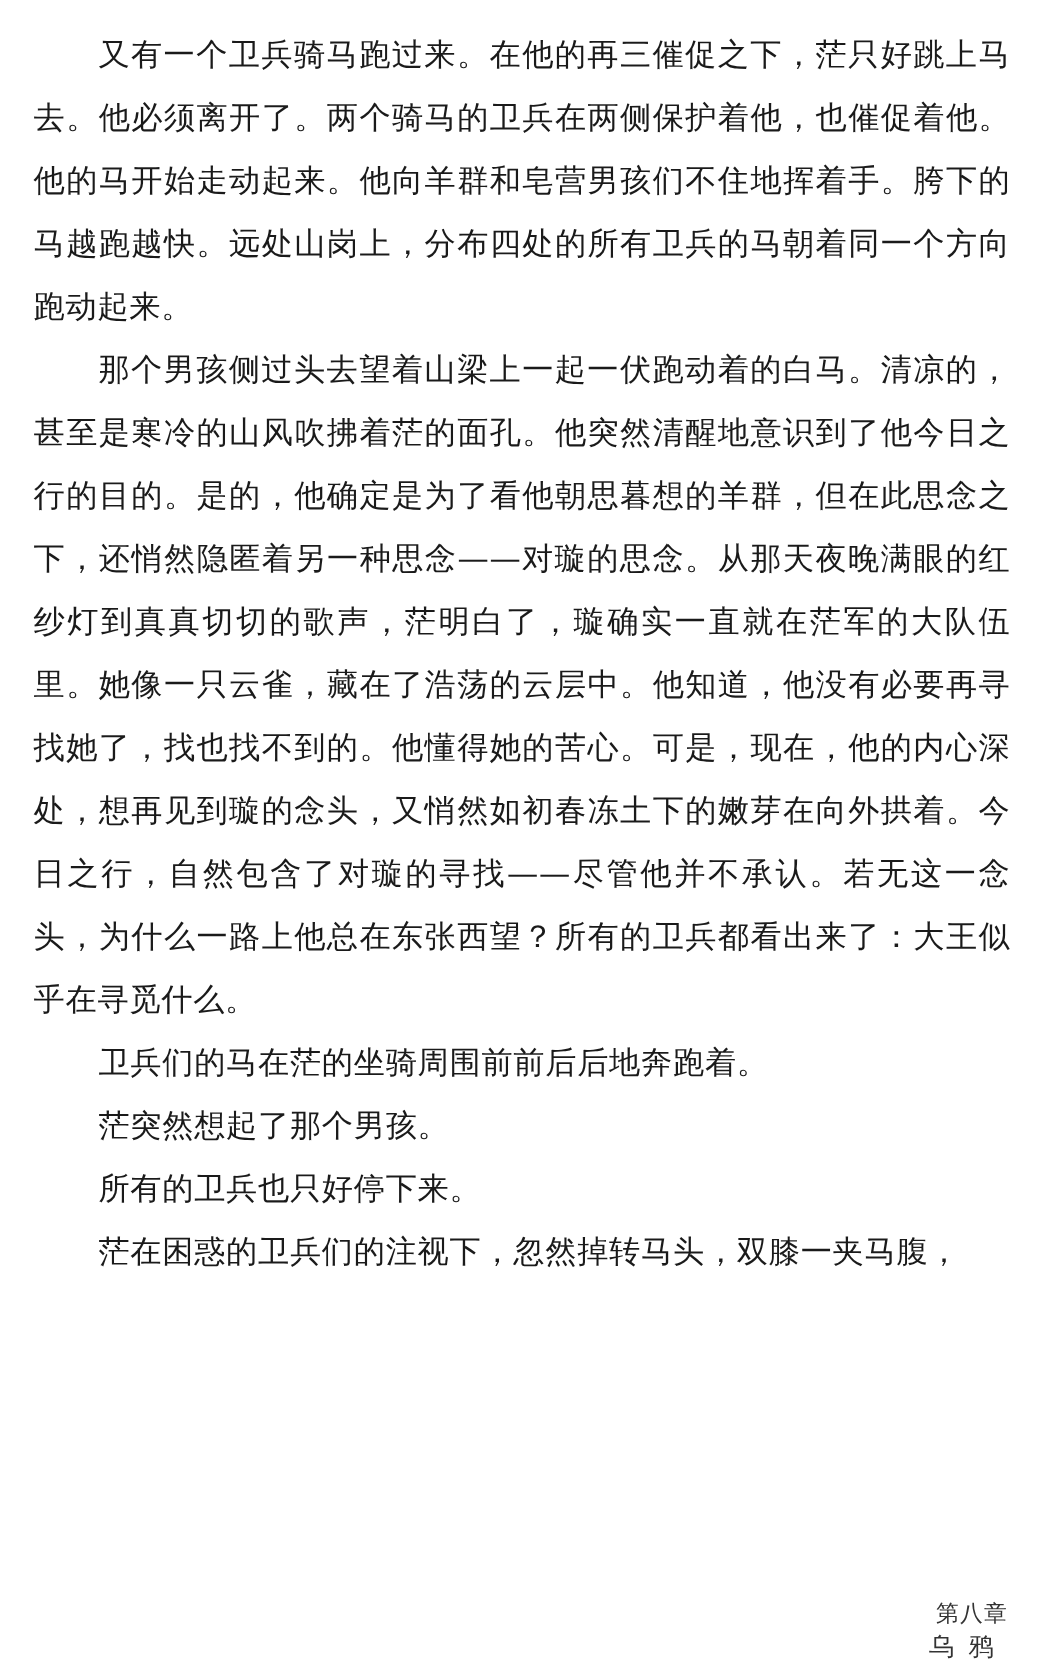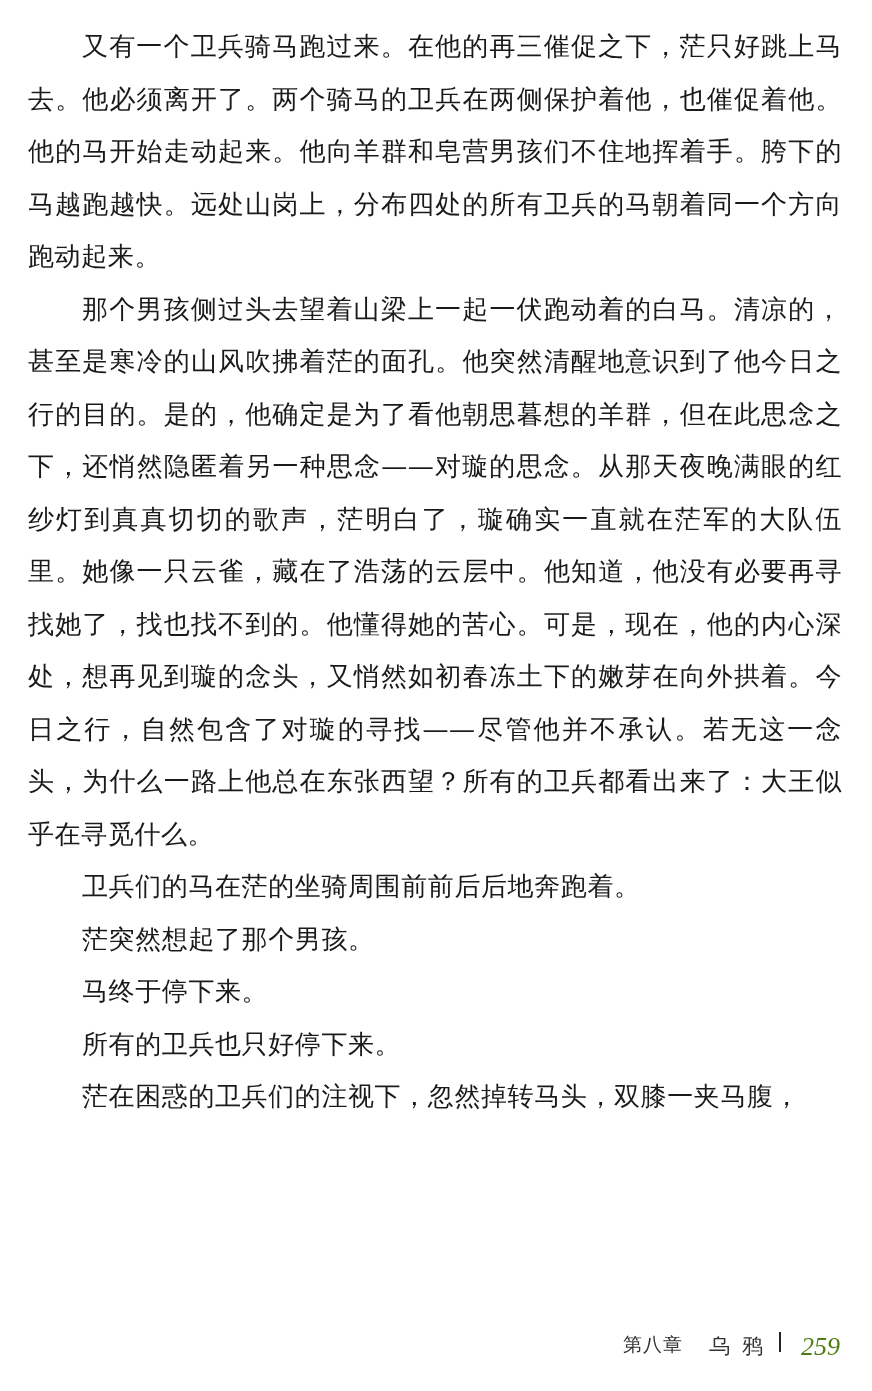--- a/index.html
+++ b/index.html
@@ -30,22 +30,23 @@
       letter-spacing: 0.6px;
       text-indent: 54px;
       word-break: break-all;
     }
     .footer {
       position: absolute;
       right: 32px;
       top: 1332px;
       height: 40px;
       display: flex;
-      align-items: flex-start;
+      align-items: flex-end;
       color: #333;
+      flex-direction: column;
     }
     .footer .chapter {
       font-family: "DejaVu Sans", "Liberation Sans", sans-serif;
       font-size: 19px;
       letter-spacing: 1px;
     }
     .footer .title {
       font-family: "DejaVu Sans", "Liberation Sans", sans-serif;
       font-size: 21px;
       margin-left: 26px;
@@ -66,21 +67,20 @@
     }
   </style>
 </head>
 <body>
 
 <div class="page-body">
   <p class="para">又有一个卫兵骑马跑过来。在他的再三催促之下，茫只好跳上马去。他必须离开了。两个骑马的卫兵在两侧保护着他，也催促着他。他的马开始走动起来。他向羊群和皂营男孩们不住地挥着手。胯下的马越跑越快。远处山岗上，分布四处的所有卫兵的马朝着同一个方向跑动起来。</p>
   <p class="para">那个男孩侧过头去望着山梁上一起一伏跑动着的白马。清凉的，甚至是寒冷的山风吹拂着茫的面孔。他突然清醒地意识到了他今日之行的目的。是的，他确定是为了看他朝思暮想的羊群，但在此思念之下，还悄然隐匿着另一种思念——对璇的思念。从那天夜晚满眼的红纱灯到真真切切的歌声，茫明白了，璇确实一直就在茫军的大队伍里。她像一只云雀，藏在了浩荡的云层中。他知道，他没有必要再寻找她了，找也找不到的。他懂得她的苦心。可是，现在，他的内心深处，想再见到璇的念头，又悄然如初春冻土下的嫩芽在向外拱着。今日之行，自然包含了对璇的寻找——尽管他并不承认。若无这一念头，为什么一路上他总在东张西望？所有的卫兵都看出来了：大王似乎在寻觅什么。</p>
   <p class="para">卫兵们的马在茫的坐骑周围前前后后地奔跑着。</p>
   <p class="para">茫突然想起了那个男孩。</p>
-  <p class="para">马终于停下来。</p>
   <p class="para">所有的卫兵也只好停下来。</p>
   <p class="para">茫在困惑的卫兵们的注视下，忽然掉转马头，双膝一夹马腹，</p>
 </div>
 
 <div class="footer">
   <span class="chapter">第八章</span>
   <span class="title">乌鸦</span>
   <span class="sep"></span>
   <span class="pagenum">259</span>
 </div>

